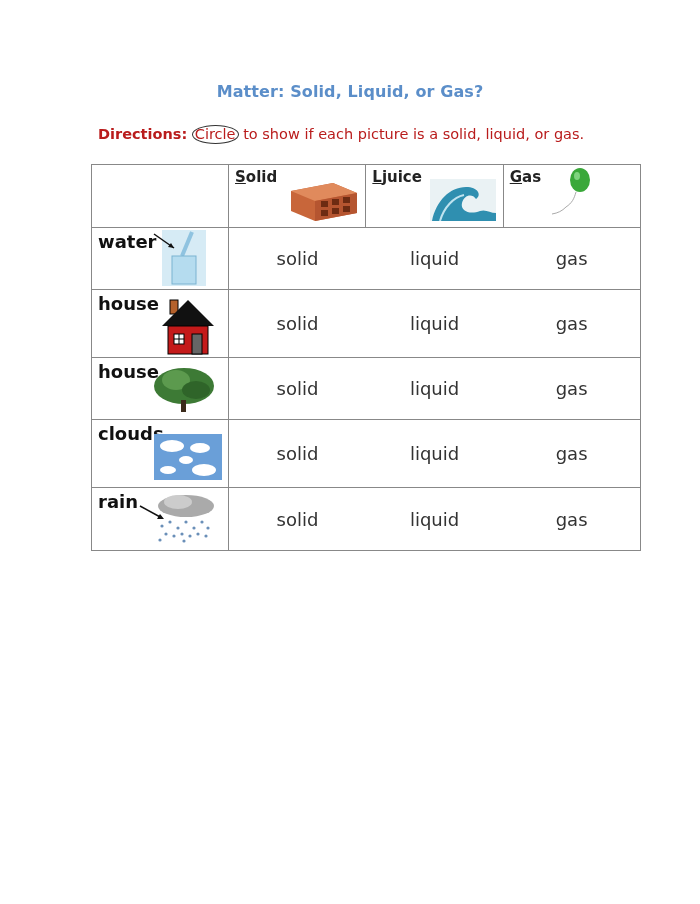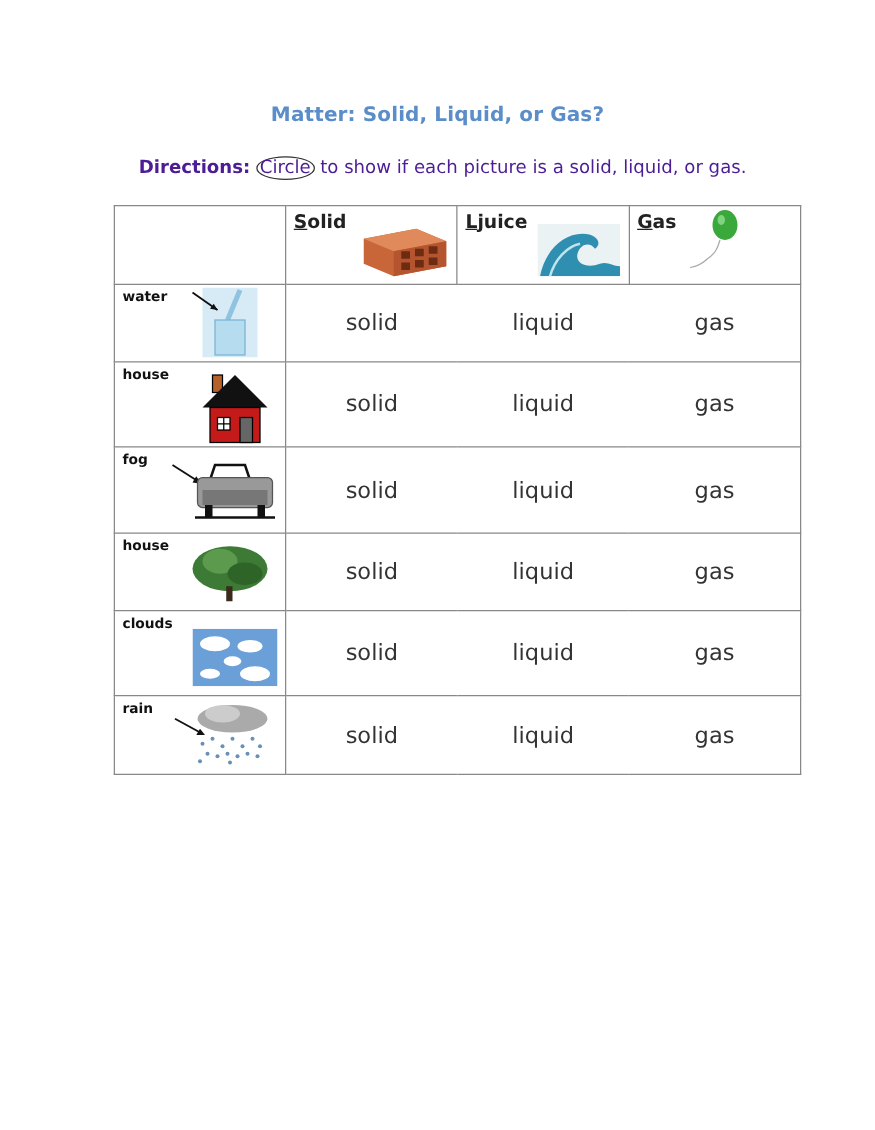--- a/index.html
+++ b/index.html
@@ -1,30 +1,30 @@
 <!DOCTYPE html>
 <html><head>
 <meta charset="utf-8">
 <style>
   html, body { margin:0; padding:0; background:#ffffff; }
   body { width:700px; height:904px; position:relative; overflow:hidden;
          font-family:"DejaVu Sans","Liberation Sans",sans-serif; color:#222; }
   .title { position:absolute; left:0; width:700px; top:82px; text-align:center;
            font-size:16px; font-weight:bold; color:#5b8ec9; letter-spacing:0.1px; }
-  .directions { position:absolute; left:98px; top:125px; font-size:14.5px; color:#4c1d95; white-space:nowrap;margin-left:13px; }
+  .directions { position:absolute; left:98px; top:125px; font-size:14.5px; color:#b91c1c; white-space:nowrap; }
   .directions b { font-weight:bold; }
   .circled { display:inline-block; border:1px solid #333; border-radius:50%; padding:0 2px; line-height:17px; }
   table.grid { position:absolute; left:91px; top:164px; width:550px; border-collapse:collapse; }
   table.grid td { border-top:1px solid #888; border-bottom:1px solid #888; padding:0;border-radius:28px; }
   table.grid tr.head td { border:1px solid #888; height:62px; vertical-align:top; position:relative; }
   td.c0 { width:137px; border-left:1px solid #888; border-right:1px solid #888 !important; position:relative; vertical-align:top; }
   td.clast { border-right:1px solid #888 !important; }
   .hlabel { position:absolute; left:6px; top:3px; font-size:15px; font-weight:bold; }
   .hlabel u { text-decoration:underline; }
-  .rowlabel { position:absolute; left:6px; top:3px; font-size:11px; font-weight:bold; color:#111; }
+  .rowlabel { position:absolute; left:6px; top:3px; font-size:18px; font-weight:bold; color:#111; }
   .pic { position:absolute; }
   .opt { font-size:18px; color:#333; text-align:center; }
 </style>
 </head>
 <body>
 
 <div class="title">Matter: Solid, Liquid, or Gas?</div>
 
 <div class="directions">
   <b>Directions:</b>
@@ -95,38 +95,20 @@
         <line x1="19" y1="36" x2="19" y2="46" stroke="#000"></line>
             <line x1="14" y1="41" x2="24" y2="41" stroke="#000"></line>
         <rect x="32" y="36" width="10" height="20" fill="#666" stroke="#000"></rect>
       </svg>
     </td>
     <td class="opt">solid</td>
     <td class="opt">liquid</td>
     <td class="opt clast">gas</td>
   </tr>
 
-  <tr style="height:69px">
-    <td class="c0">
-      <span class="rowlabel">fog</span>
-      <svg class="pic" style="left:44px;top:10px" width="84" height="52">
-        <line x1="2" y1="4" x2="24" y2="18" stroke="#111" stroke-width="1.5"></line>
-        <polygon points="25,19 18,18 21,13" fill="#111"></polygon>
-        <path d="M32,16 L36,4 L60,4 L64,16" stroke="#111" stroke-width="2" fill="none"></path>
-        <rect x="22" y="14" width="60" height="24" rx="4" fill="#999" stroke="#555"></rect>
-        <rect x="26" y="24" width="52" height="12" fill="#777"></rect>
-        <rect x="28" y="36" width="6" height="10" fill="#111"></rect>
-            <rect x="70" y="36" width="6" height="10" fill="#111"></rect>
-        <line x1="20" y1="46" x2="84" y2="46" stroke="#111" stroke-width="2"></line>
-      </svg>
-    </td>
-    <td class="opt">solid</td>
-    <td class="opt">liquid</td>
-    <td class="opt clast">gas</td>
-  </tr>
 
 
   <tr style="height:62px">
     <td class="c0">
       <span class="rowlabel">house</span>
       <svg class="pic" style="left:60px;top:6px" width="64" height="50">
         <ellipse cx="32" cy="22" rx="30" ry="18" fill="#3d7a35"></ellipse>
         <ellipse cx="24" cy="16" rx="14" ry="10" fill="#5c9a4e"></ellipse>
         <ellipse cx="44" cy="26" rx="14" ry="9" fill="#2f6429"></ellipse>
         <rect x="29" y="36" width="5" height="12" fill="#3a2a1a"></rect>

